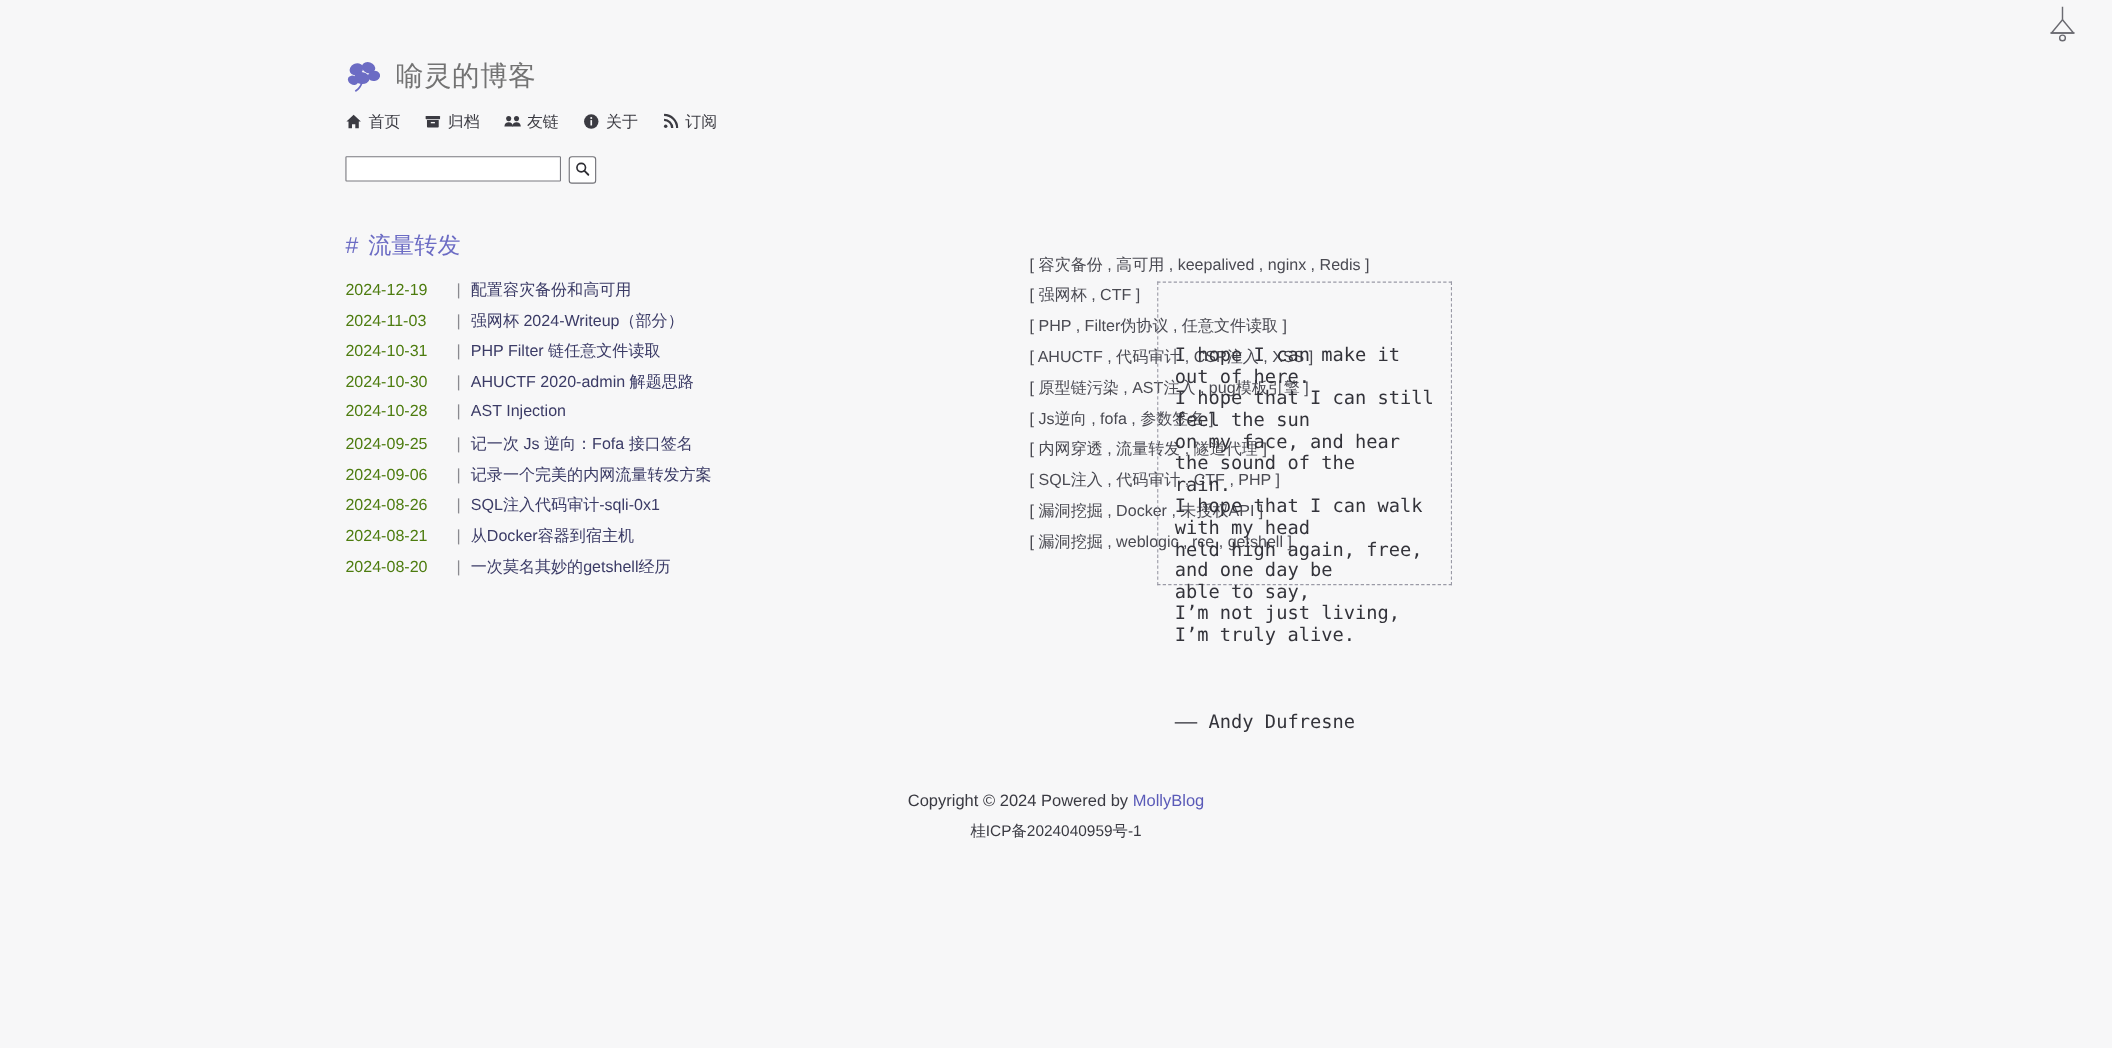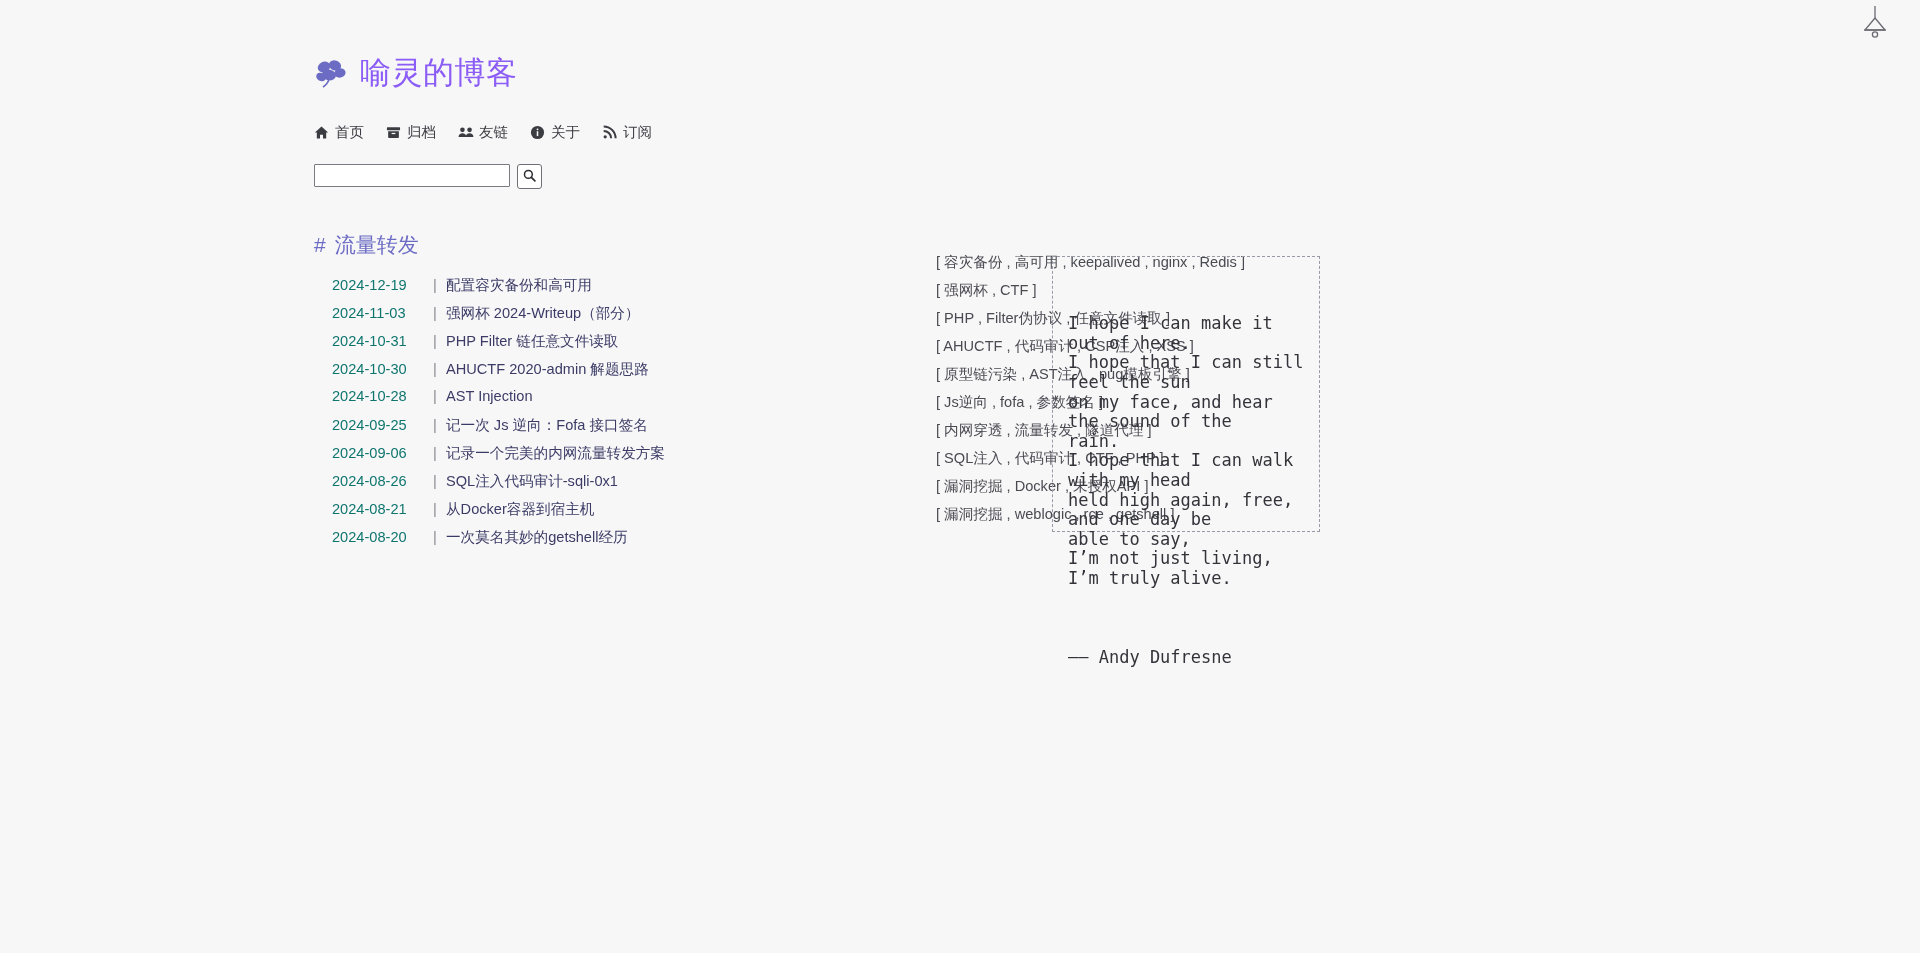--- a/index.html
+++ b/index.html
@@ -41,32 +41,32 @@
     align-items: center;
     gap: 12px;
     padding-top: 52px;
   }
   .logo {
     width: 34px;
     height: 30px;
     flex: none;
   }
   .site-title {
-    font-size: 31px;
-    color: #8b5cf6;
+    font-size: 25px;
+    color: #737373;
     font-weight: 400;
     letter-spacing: 0.5px;
   }
 
   
   .nav {
     display: flex;
     align-items: center;
     gap: 22px;
-    margin-top: 29px;
+    margin-top: 16px;
     font-size: 14.5px;
   }
   .nav-item {
     display: flex;
     align-items: center;
     gap: 6px;
     color: #3b3b42;
     text-decoration: none;
     cursor: pointer;
   }
@@ -119,24 +119,23 @@
   
   .post-list { margin-top: 17px; }
   .post-row {
     display: flex;
     align-items: baseline;
     height: 28px;
     font-size: 14.6px;
   }
   .post-date {
     width: 92px;
-    color: #0f766e;
+    color: #4d7c0f;
     flex: none;
     white-space: nowrap;
-    margin-left: 18px;
   }
   .post-sep {
     width: 22px;
     flex: none;
     color: #8a8a90;
     text-align: center;
   }
   .post-title {
     color: #3b3b66;
     text-decoration: none;
@@ -397,14 +396,20 @@
 on my face, and hear the sound of the
 rain.
 I hope that I can walk with my head
 held high again, free, and one day be
 able to say,
 I’m not just living,
 I’m truly alive.</div>
     <div class="quote-sign">—— Andy Dufresne</div>
   </div>
 
+  <div class="footer">
+    <div>
+      <span>Copyright © 2024 Powered by </span><a>MollyBlog</a>
+    </div>
+    <div class="icp">桂ICP备2024040959号-1</div>
+  </div>
 
 </div>
 
 </body></html>

